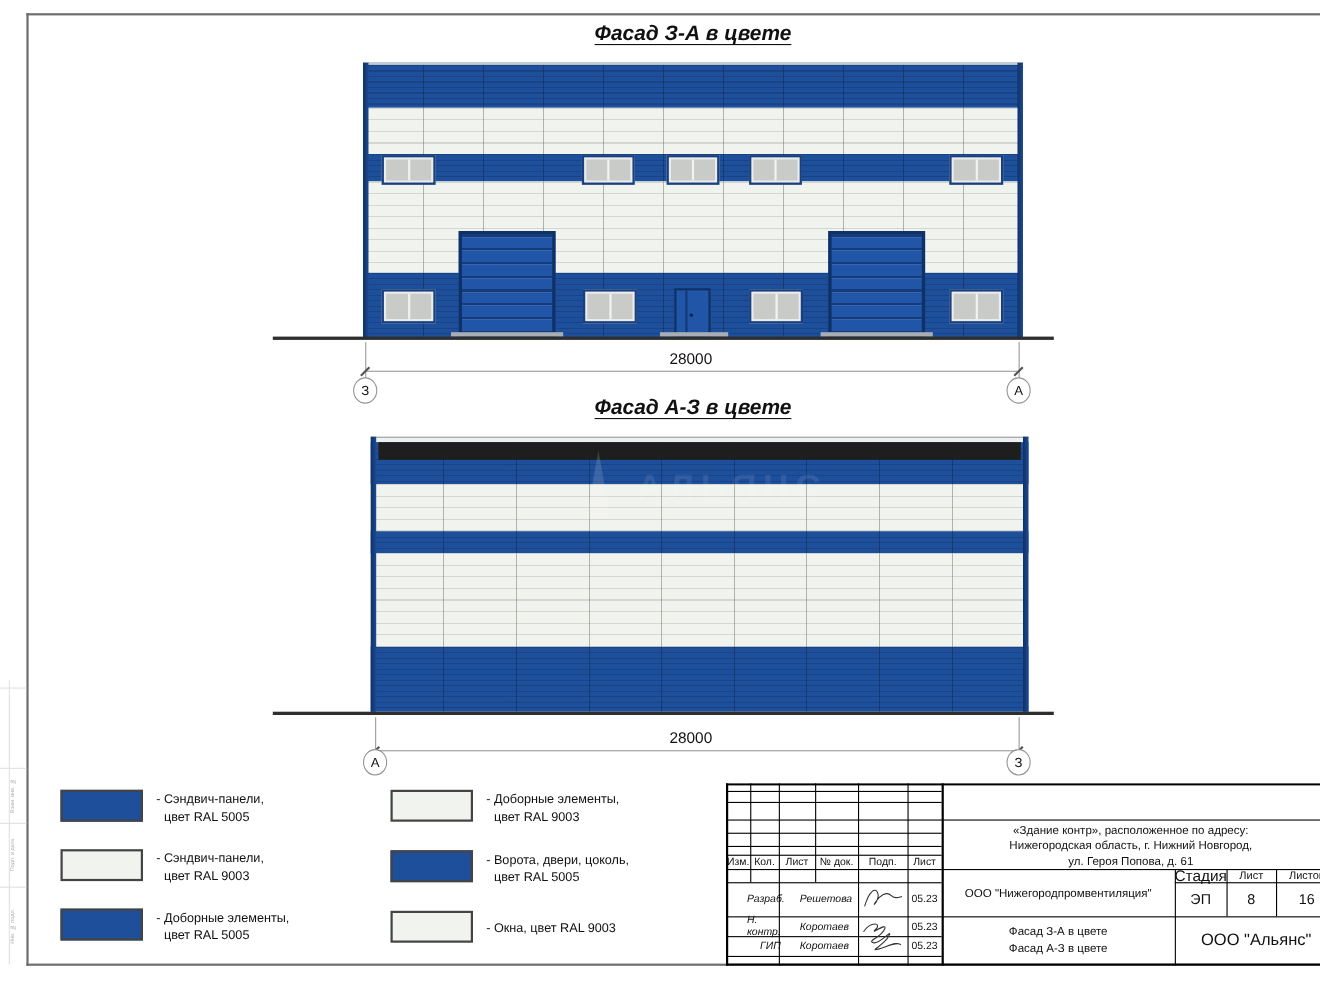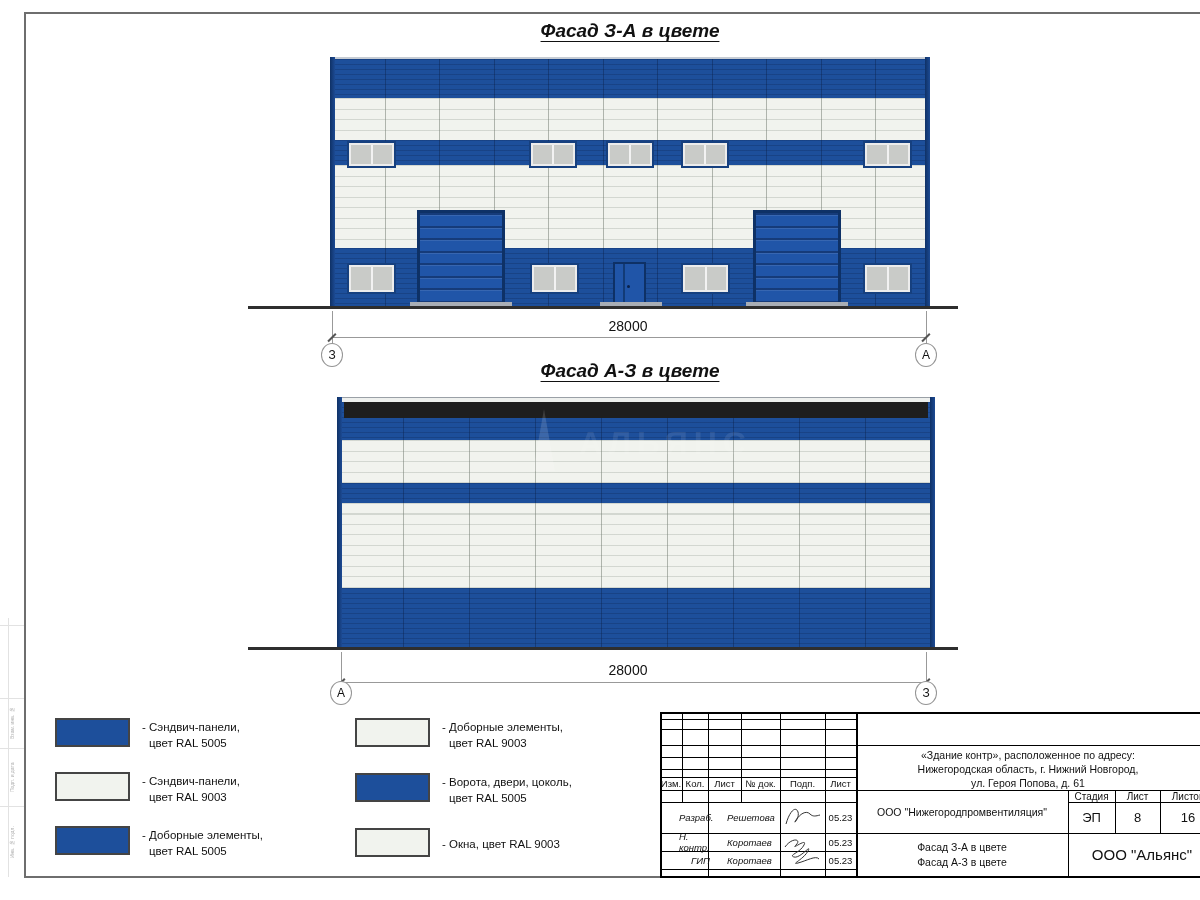--- a/index.html
+++ b/index.html
@@ -239,21 +239,21 @@
     <div class="cell" style="left:165px;top:139px;width:31px;height:18px;">05.23</div>
 
     <svg class="abs" style="left:122px;top:92px;" width="40" height="27" viewBox="0 0 40 27">
       <path d="M4 20 C8 6 14 2 16 8 C18 14 10 22 14 16 C18 10 24 6 28 10 C31 13 34 12 38 11" fill="none" stroke="#333" stroke-width="1"></path>
     </svg>
     <svg class="abs" style="left:122px;top:123px;" width="40" height="33" viewBox="0 0 40 33">
       <path d="M3 12 C10 2 20 4 14 10 C8 16 26 2 22 10 C18 18 6 20 12 22 C18 24 30 8 26 16 C22 24 8 30 16 28 C24 26 34 20 37 24" fill="none" stroke="#333" stroke-width="1"></path>
     </svg>
 
     <div class="cell" style="left:196px;top:78px;width:212px;height:43px;font-size:10.5px;">ООО "Нижегородпромвентиляция"</div>
-    <div class="cell" style="left:408px;top:78px;width:47px;height:12px;font-size:10px;">Стадия</div>
+    <div class="cell" style="left:408px;top:78px;width:47px;height:12px;font-size:14px;">Стадия</div>
     <div class="cell" style="left:455px;top:78px;width:45px;height:12px;font-size:10px;">Лист</div>
     <div class="cell" style="left:500px;top:78px;width:56px;height:12px;font-size:10px;">Листов</div>
     <div class="cell" style="left:408px;top:90px;width:47px;height:31px;font-size:13px;">ЭП</div>
     <div class="cell" style="left:455px;top:90px;width:45px;height:31px;font-size:13px;">8</div>
     <div class="cell" style="left:500px;top:90px;width:56px;height:31px;font-size:13px;">16</div>
 
     <div class="abs" style="left:196px;top:121px;width:212px;height:43px;display:flex;flex-direction:column;align-items:center;justify-content:center;font-size:10.5px;line-height:15px;">
       <div>Фасад З-А в цвете</div>
       <div>Фасад А-З в цвете</div>
     </div>

